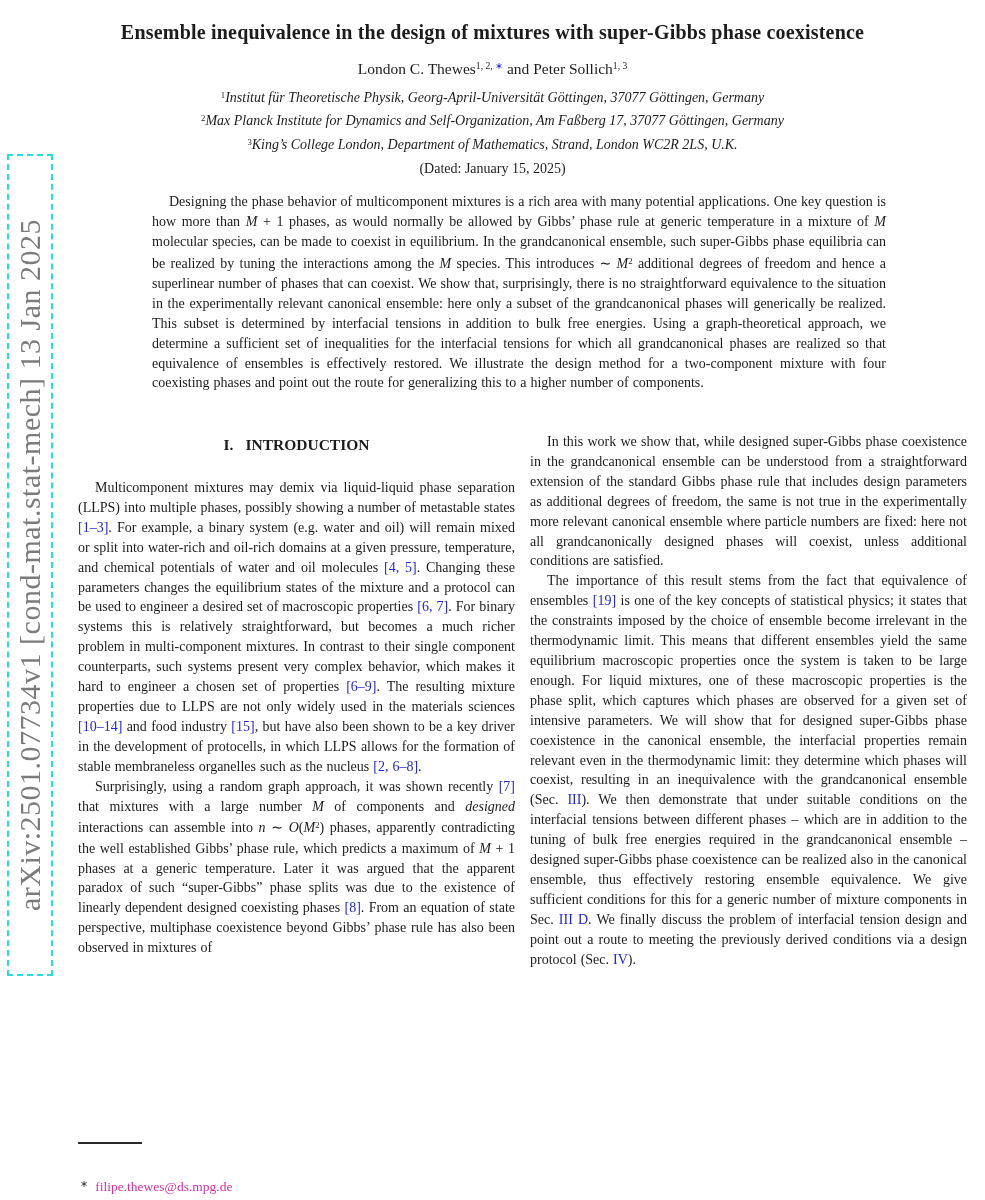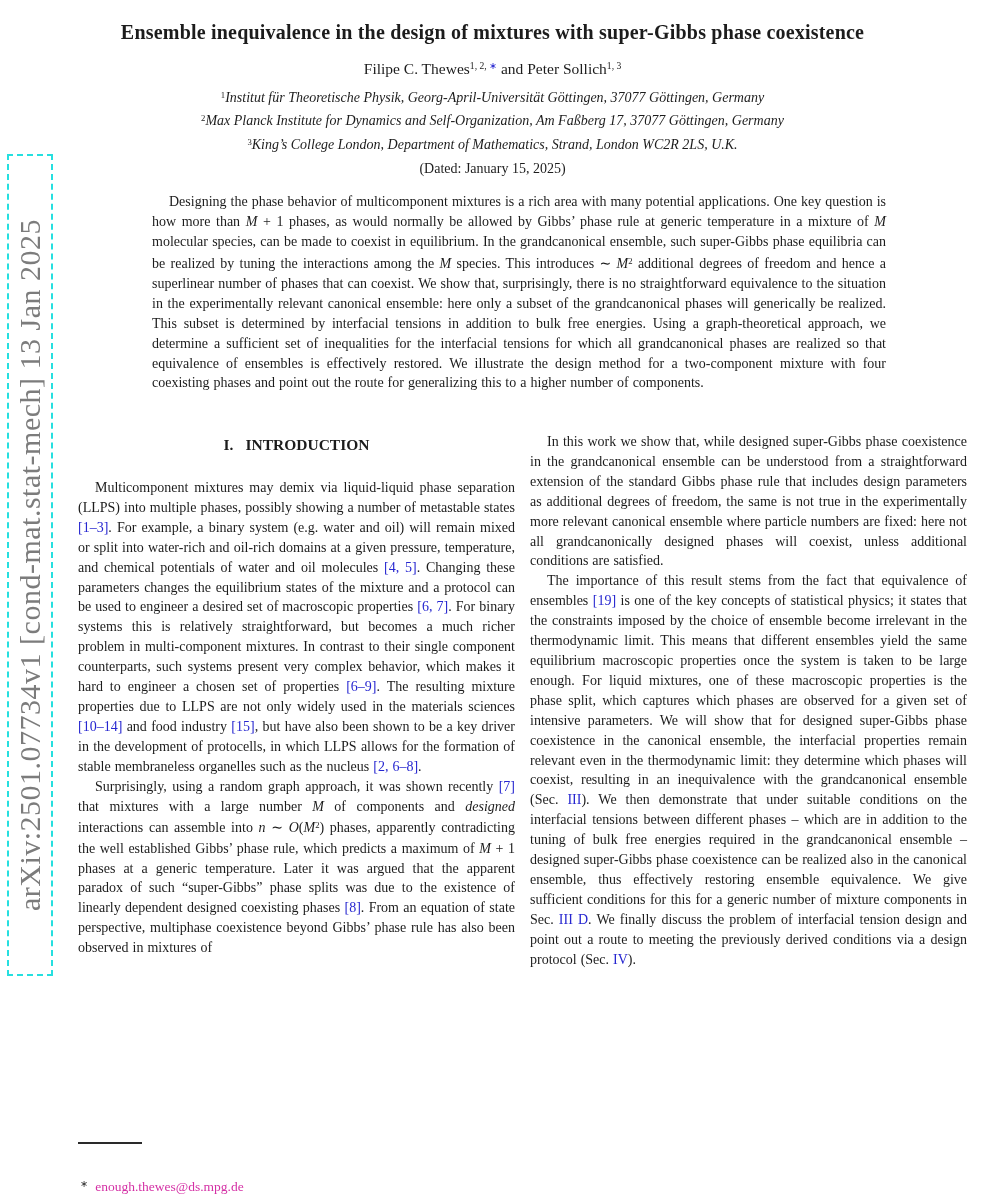--- a/index.html
+++ b/index.html
@@ -51,21 +51,21 @@
 </style>
 </head>
 <body>
 
 <div class="watermark-box">
   <div class="watermark-text">arXiv:2501.07734v1  [cond-mat.stat-mech]  13 Jan 2025</div>
 </div>
 
 <div class="header">
   <div class="title">Ensemble inequivalence in the design of mixtures with super-Gibbs phase coexistence</div>
-  <div class="authors"><span>Filipe C. Thewes</span><span class="seg-sup">1, 2, </span><span class="seg-suplink">∗</span><span> and Peter Sollich</span><span class="seg-sup">1, 3</span></div>
+  <div class="authors"><span>London C. Thewes</span><span class="seg-sup">1, 2, </span><span class="seg-suplink">∗</span><span> and Peter Sollich</span><span class="seg-sup">1, 3</span></div>
   <div class="affiliations">
       <div class="affil-line"><span class="seg-sup">1</span><span class="seg-italic">Institut für Theoretische Physik, Georg-April-Universität Göttingen, 37077 Göttingen, Germany</span></div>
       <div class="affil-line"><span class="seg-sup">2</span><span class="seg-italic">Max Planck Institute for Dynamics and Self-Organization, Am Faßberg 17, 37077 Göttingen, Germany</span></div>
       <div class="affil-line"><span class="seg-sup">3</span><span class="seg-italic">King’s College London, Department of Mathematics, Strand, London WC2R 2LS, U.K.</span></div>
     </div>
   <div class="dated">(Dated: January 15, 2025)</div>
 </div>
 
 <div class="abstract">
     <p class="para indent"><span>Designing the phase behavior of multicomponent mixtures is a rich area with many potential applications. One key question is how more than </span><span class="seg-italic">M</span><span> + 1 phases, as would normally be allowed by Gibbs’ phase rule at generic temperature in a mixture of </span><span class="seg-italic">M</span><span> molecular species, can be made to coexist in equilibrium. In the grandcanonical ensemble, such super-Gibbs phase equilibria can be realized by tuning the interactions among the </span><span class="seg-italic">M</span><span> species. This introduces ∼ </span><span class="seg-italic">M</span><span class="seg-sup">2</span><span> additional degrees of freedom and hence a superlinear number of phases that can coexist. We show that, surprisingly, there is no straightforward equivalence to the situation in the experimentally relevant canonical ensemble: here only a subset of the grandcanonical phases will generically be realized. This subset is determined by interfacial tensions in addition to bulk free energies. Using a graph-theoretical approach, we determine a sufficient set of inequalities for the interfacial tensions for which all grandcanonical phases are realized so that equivalence of ensembles is effectively restored. We illustrate the design method for a two-component mixture with four coexisting phases and point out the route for generalizing this to a higher number of components.</span></p>
@@ -84,14 +84,14 @@
   <div class="col">
     <div>
         <p class="para indent"><span>In this work we show that, while designed super-Gibbs phase coexistence in the grandcanonical ensemble can be understood from a straightforward extension of the standard Gibbs phase rule that includes design parameters as additional degrees of freedom, the same is not true in the experimentally more relevant canonical ensemble where particle numbers are fixed: here not all grandcanonically designed phases will coexist, unless additional conditions are satisfied.</span></p>
         <p class="para indent"><span>The importance of this result stems from the fact that equivalence of ensembles </span><span class="seg-link">[19]</span><span> is one of the key concepts of statistical physics; it states that the constraints imposed by the choice of ensemble become irrelevant in the thermodynamic limit. This means that different ensembles yield the same equilibrium macroscopic properties once the system is taken to be large enough. For liquid mixtures, one of these macroscopic properties is the phase split, which captures which phases are observed for a given set of intensive parameters. We will show that for designed super-Gibbs phase coexistence in the canonical ensemble, the interfacial properties remain relevant even in the thermodynamic limit: they determine which phases will coexist, resulting in an inequivalence with the grandcanonical ensemble (Sec. </span><span class="seg-link">III</span><span>). We then demonstrate that under suitable conditions on the interfacial tensions between different phases – which are in addition to the tuning of bulk free energies required in the grandcanonical ensemble – designed super-Gibbs phase coexistence can be realized also in the canonical ensemble, thus effectively restoring ensemble equivalence. We give sufficient conditions for this for a generic number of mixture components in Sec. </span><span class="seg-link">III D</span><span>. We finally discuss the problem of interfacial tension design and point out a route to meeting the previously derived conditions via a design protocol (Sec. </span><span class="seg-link">IV</span><span>).</span></p>
       </div>
   </div>
 </div>
 
 <div class="footnote-rule"></div>
 <div class="footnote">
-  <span class="marker">∗</span><span class="email">enough.thewes@ds.mpg.de</span>
+  <span class="marker">∗</span><span class="email">filipe.thewes@ds.mpg.de</span>
 </div>
 
 </body></html>

